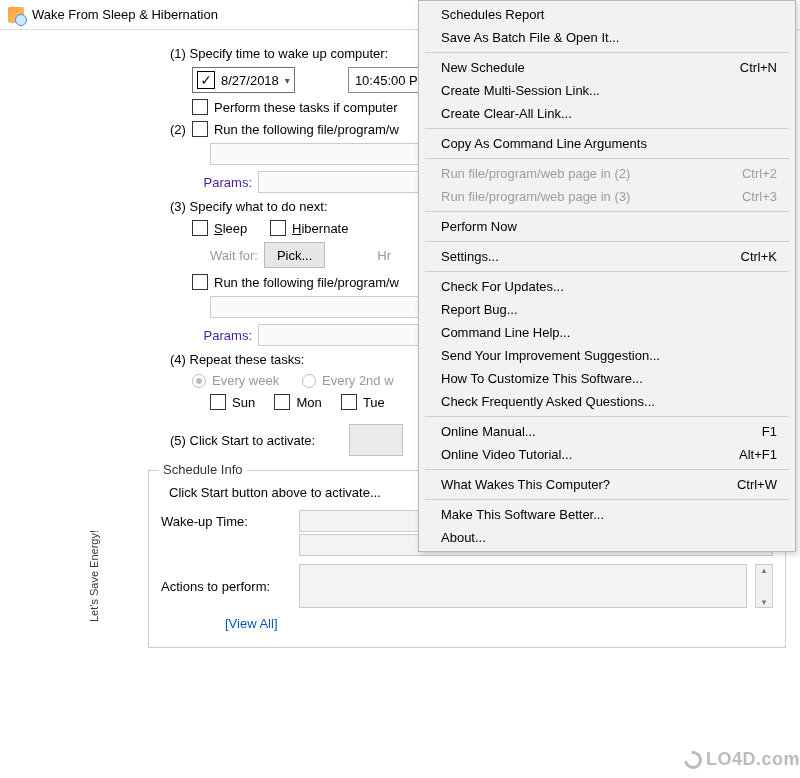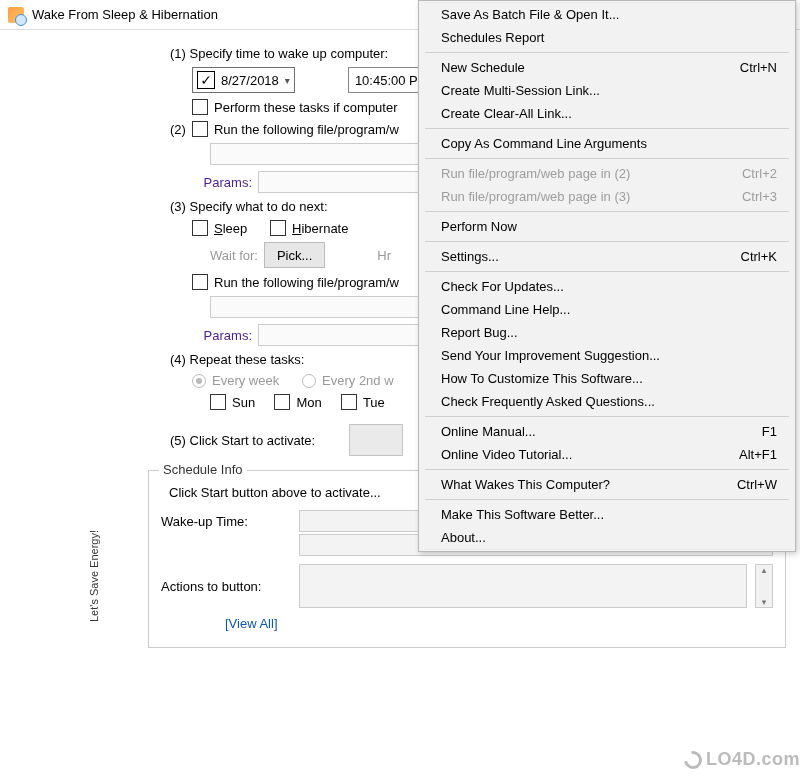--- a/index.html
+++ b/index.html
@@ -253,41 +253,41 @@
     <div style="margin:6px 0 10px 8px;">Click Start button above to activate...</div>
     <div class="info-row">
       <span class="info-label">Wake-up Time:</span>
       <div class="info-field"></div>
     </div>
     <div class="info-row" style="margin-top:-6px;">
       <span class="info-label"></span>
       <div class="info-field"></div>
     </div>
     <div class="info-row">
-      <span class="info-label">Actions to button:</span>
+      <span class="info-label">Actions to perform:</span>
       <div class="info-field" style="height:44px;"></div>
       <div class="scrollbit">
           <span>▴</span>
           <span>▾</span>
         </div>
     </div>
     <div style="margin-left:16px;">
       <span class="link">[View All]</span>
     </div>
   </div>
 </div>
 
 <div class="vertical-text">Let's Save Energy!</div>
 
 <div class="menu" id="ctx-menu">
     <div class="menu-item">
+      <span>Schedules Report</span>
+    </div>
+    <div class="menu-item">
       <span>Save As Batch File &amp; Open It...</span>
-    </div>
-    <div class="menu-item">
-      <span>Schedules Report</span>
     </div>
     <div class="menu-sep"></div>
     <div class="menu-item">
       <span>New Schedule</span>
       <span class="shortcut">Ctrl+N</span>
     </div>
     <div class="menu-item">
       <span>Create Multi-Session Link...</span>
     </div>
     <div class="menu-item">
@@ -313,24 +313,24 @@
     <div class="menu-sep"></div>
     <div class="menu-item">
       <span>Settings...</span>
       <span class="shortcut">Ctrl+K</span>
     </div>
     <div class="menu-sep"></div>
     <div class="menu-item">
       <span>Check For Updates...</span>
     </div>
     <div class="menu-item">
+      <span>Report Bug...</span>
+    </div>
+    <div class="menu-item">
       <span>Command Line Help...</span>
-    </div>
-    <div class="menu-item">
-      <span>Report Bug...</span>
     </div>
     <div class="menu-item">
       <span>Send Your Improvement Suggestion...</span>
     </div>
     <div class="menu-item">
       <span>How To Customize This Software...</span>
     </div>
     <div class="menu-item">
       <span>Check Frequently Asked Questions...</span>
     </div>

